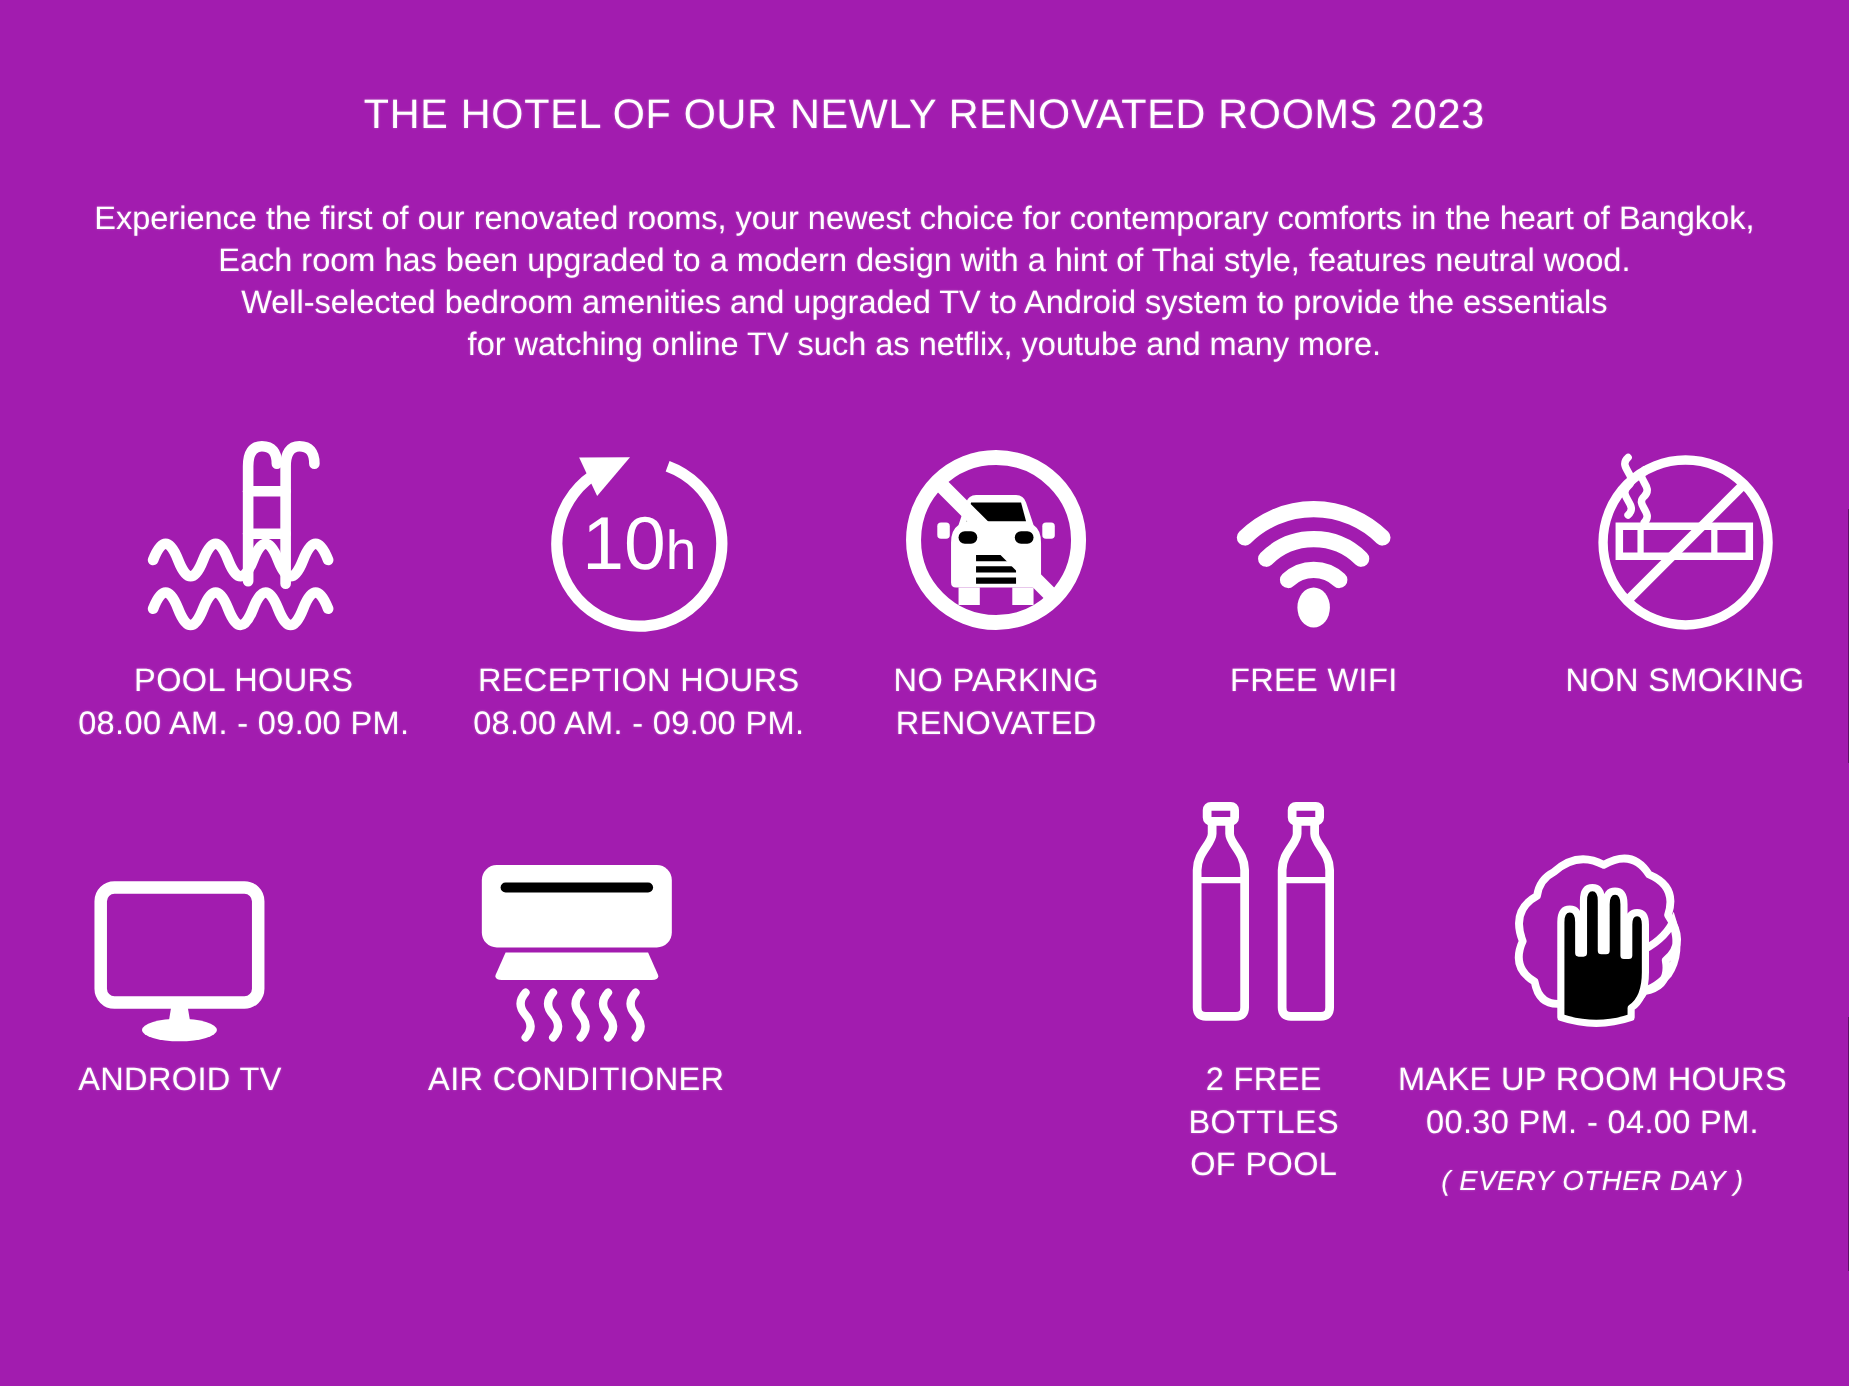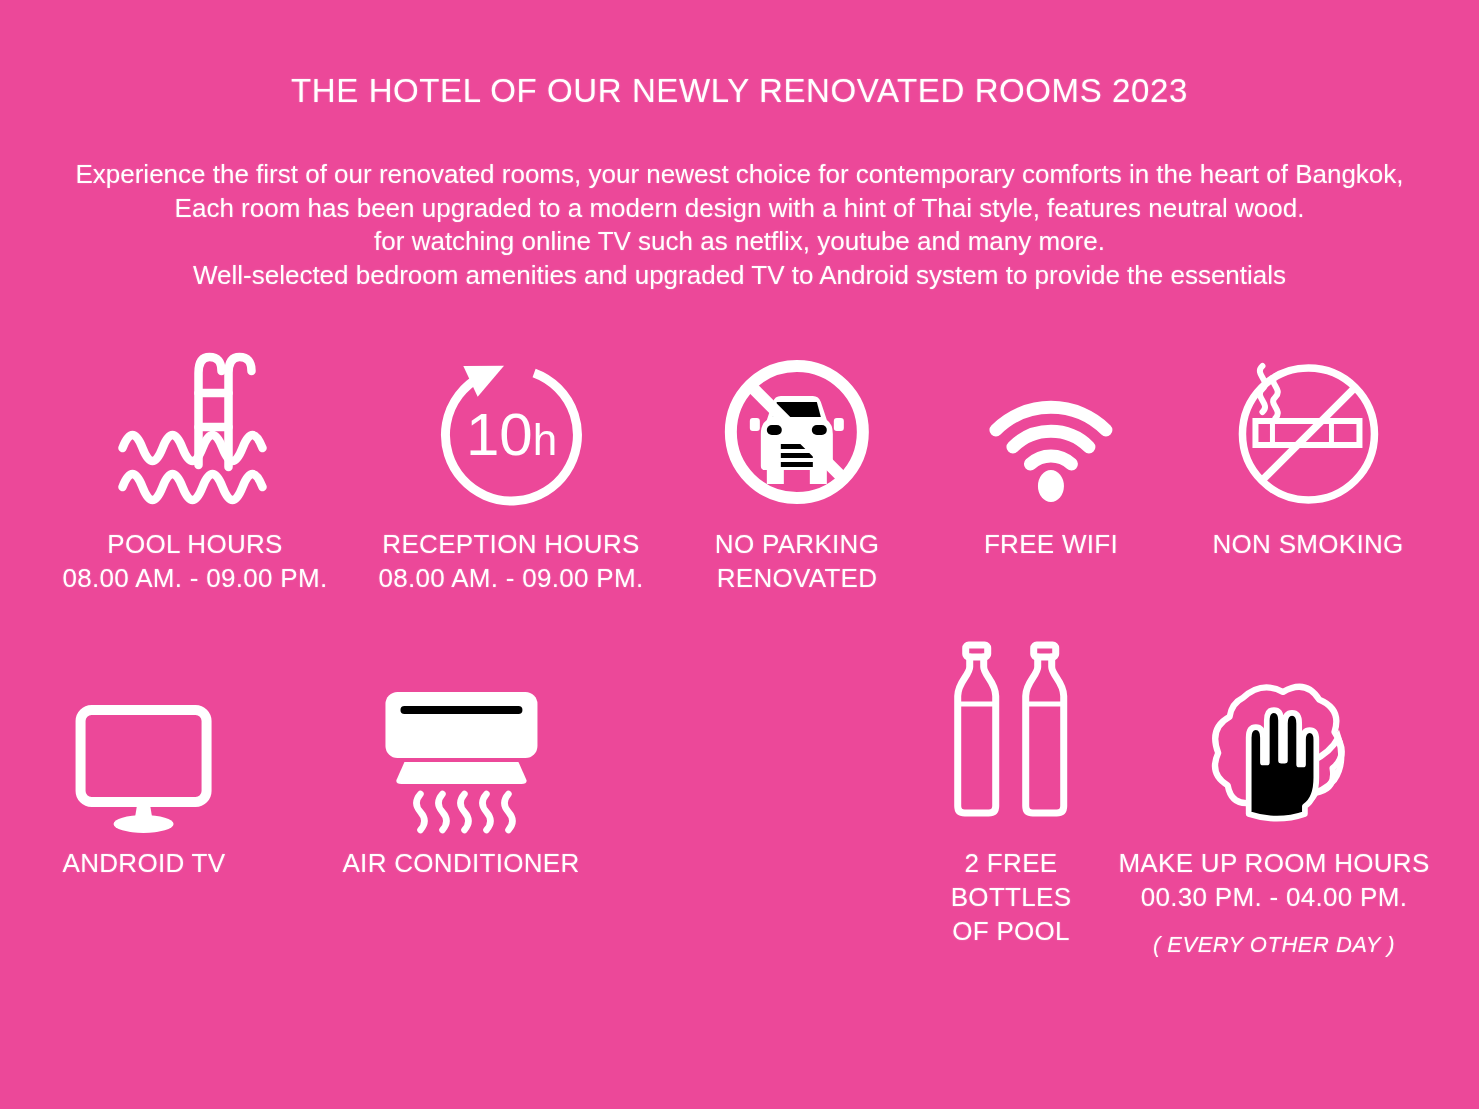--- a/index.html
+++ b/index.html
@@ -1,17 +1,17 @@
 <!DOCTYPE html>
 <html><head>
 <meta charset="utf-8">
 <style>
   html,body{margin:0;padding:0;background:#000;}
   .poster{
-    position:relative;width:1479px;height:1109px;background:#ec4899;overflow:hidden;
+    position:relative;width:1479px;height:1109px;background:#a21caf;overflow:hidden;
     font-family:"Liberation Sans",sans-serif;color:#fff;
   }
   .title{
     position:absolute;top:72px;left:0;width:100%;margin:0;text-align:center;
     font-size:33px;font-weight:400;letter-spacing:.6px;
     text-shadow:0 0 2px rgba(255,255,255,.35);
   }
   .desc{
     position:absolute;top:158px;left:0;width:100%;text-align:center;
     font-size:26px;line-height:33.5px;font-weight:400;
@@ -38,22 +38,22 @@
 </head>
 <body>
 
 <div class="poster">
 
   <h1 class="title">THE HOTEL OF OUR NEWLY RENOVATED ROOMS 2023</h1>
 
   <div class="desc">
     <p>Experience the first of our renovated rooms, your newest choice for contemporary comforts in the heart of Bangkok,</p>
     <p>Each room has been upgraded to a modern design with a hint of Thai style, features neutral wood.</p>
+    <p>Well-selected bedroom amenities and upgraded TV to Android system to provide the essentials</p>
     <p>for watching online TV such as netflix, youtube and many more.</p>
-    <p>Well-selected bedroom amenities and upgraded TV to Android system to provide the essentials</p>
   </div>
 
   <div class="amenity r1" style="left:195px;--gap:14px">
     <div class="icon-slot">
       <svg width="168" height="168" viewBox="0 0 168 168">
         <g fill="none" stroke="#fff" stroke-width="8.5" stroke-linecap="round" stroke-linejoin="round">
           <path d="M87,120 L87,28 Q87,12 98,12 Q110,12 110,26"></path>
           <path d="M117,122 L117,28 Q117,12 128,12 Q140,12 140,26"></path>
           <path d="M87,48 L117,48"></path>
           <path d="M87,82 L117,82"></path>
@@ -119,21 +119,21 @@
           <path d="M54.5,85 A30,30 0 0 1 95.5,85"></path>
         </g>
         <ellipse cx="75" cy="107" rx="13" ry="16" fill="#fff"></ellipse>
       </svg>
     </div>
     <div class="label">
       <div class="line">FREE WIFI</div>
     </div>
   </div>
 
-  <div class="amenity r1" style="left:1308px;--gap:15px">
+  <div class="amenity r1" style="left:1348px;--gap:15px">
     <div class="icon-slot">
       <svg width="160" height="160" viewBox="0 0 160 160">
         <circle cx="80" cy="82" r="66" fill="none" stroke="#fff" stroke-width="7.5"></circle>
         <g fill="none" stroke="#fff" stroke-width="6" stroke-linecap="round">
           <path d="M34,14 c-9,8 9,15 0,23 c-9,8 9,15 0,23"></path>
           <path d="M47,24 c-8,7 8,13 0,21 c-8,7 8,13 0,21"></path>
         </g>
         <rect x="27" y="69" width="104" height="24" fill="none" stroke="#fff" stroke-width="6"></rect>
         <line x1="44" y1="69" x2="44" y2="93" stroke="#fff" stroke-width="5"></line>
         <line x1="103" y1="69" x2="103" y2="93" stroke="#fff" stroke-width="5"></line>

